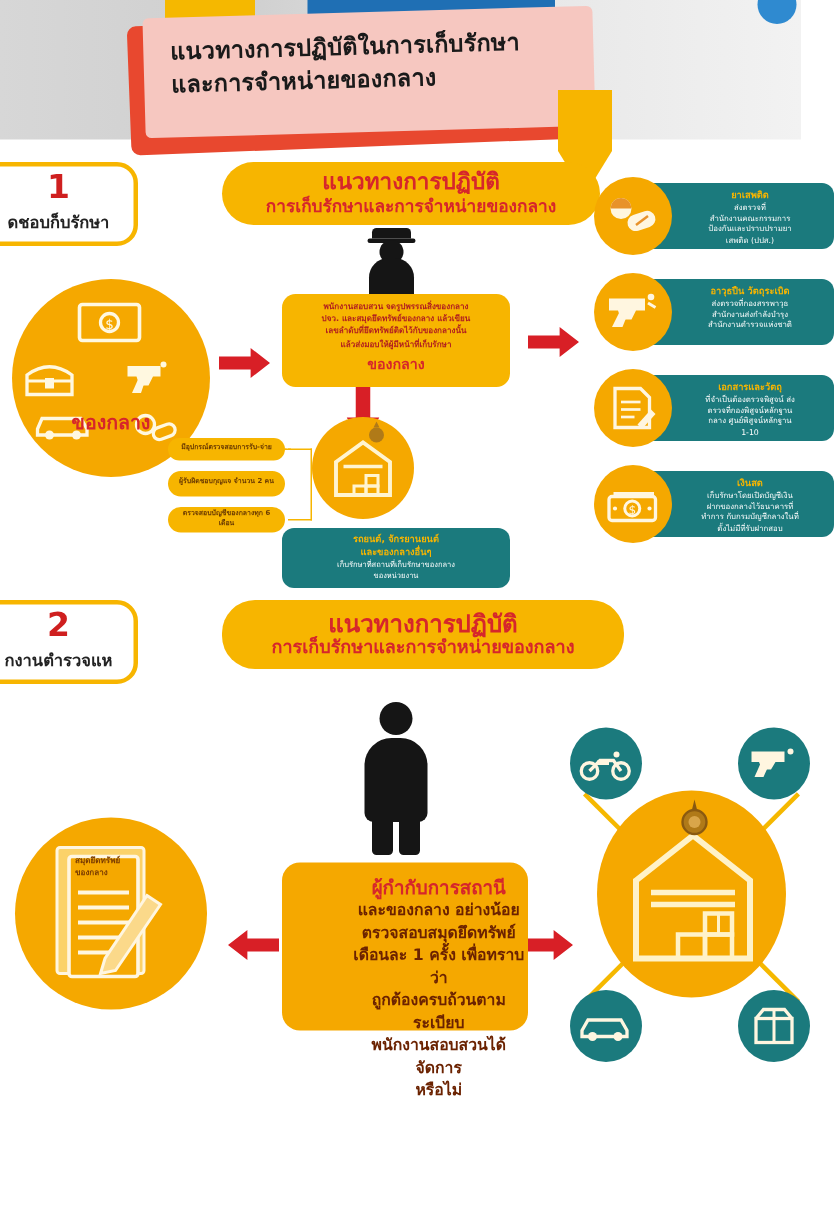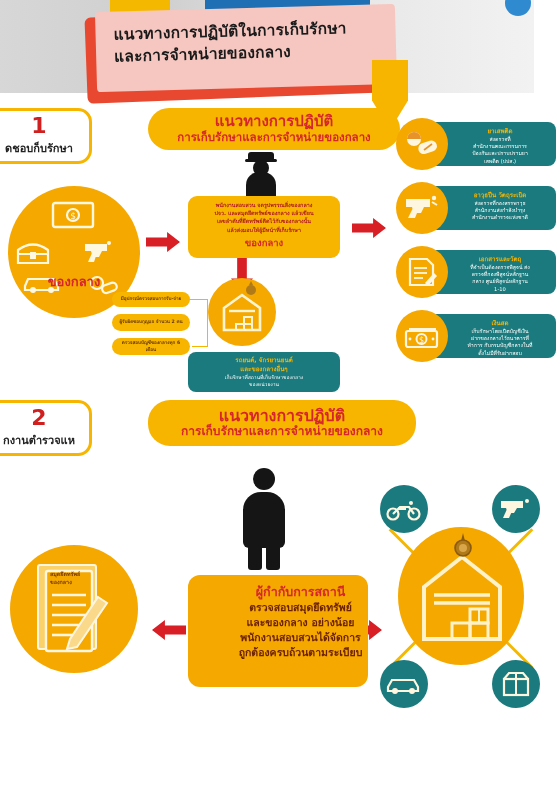--- a/index.html
+++ b/index.html
@@ -148,21 +148,21 @@
     position:absolute; left:0; top:0; width:52px; height:52px;
     background:#f5a800; border-radius:50%; z-index:2;
   }
 
   
   .doc-circle {
     position:absolute; left:10px; top:545px; width:128px; height:128px;
     background:#f5a800; border-radius:50%;
   }
   .mainbox {
-    position:absolute; left:188px; top:575px; width:180px; height:112px;
+    position:absolute; left:188px; top:575px; width:164px; height:112px;
     background:#f5a800; border-radius:12px; text-align:center; padding-top:9px;padding-left:45px;
   }
   .mainbox .h { color:#d6262b; font-weight:bold; font-size:12.5px; line-height:1.3; display:block;}
   .mainbox .l { color:#6b2200; font-weight:bold; font-size:10.5px; line-height:1.42; display:block;}
 
   .hub {
     position:absolute; left:398px; top:527px; width:126px; height:138px;
     background:#f5a800; border-radius:50%;
   }
   .spoke { position:absolute; background:#f5b800; height:3px; transform-origin:0 50%; }
@@ -416,24 +416,26 @@
       <span style="display:block;">สมุดยึดทรัพย์</span>
       <span style="display:block;">ของกลาง</span>
     </span>
   </div>
 
   <div class="arrow-r" style="left:152px; top:620px; transform:rotate(180deg);"></div>
   <div class="arrow-r" style="left:348px; top:620px;"></div>
 
   <div class="mainbox">
     <span class="h">ผู้กำกับการสถานี</span>
+    <span class="l">และของกลาง อย่างน้อย</span>
     <span class="l">ตรวจสอบสมุดยึดทรัพย์</span>
-    <span class="l">และของกลาง อย่างน้อย</span>
+    <span class="l">เดือนละ 1 ครั้ง เพื่อทราบว่า</span>
+    <span class="l">ถูกต้องครบถ้วนตามระเบียบ</span>
     <span class="l">พนักงานสอบสวนได้จัดการ</span>
-    <span class="l">ถูกต้องครบถ้วนตามระเบียบ</span>
+    <span class="l">หรือไม่</span>
   </div>
 
   <div class="spoke" style="left:418px; top:556px; width:40px; transform:rotate(-135deg);"></div>
   <div class="spoke" style="left:504px; top:556px; width:40px; transform:rotate(-45deg);"></div>
   <div class="spoke" style="left:418px; top:638px; width:40px; transform:rotate(135deg);"></div>
   <div class="spoke" style="left:504px; top:638px; width:40px; transform:rotate(45deg);"></div>
 
   <div class="hub">
     <span class="ic" style="left:20px;top:24px;">
       <svg width="88" height="92" viewBox="0 0 88 92">

